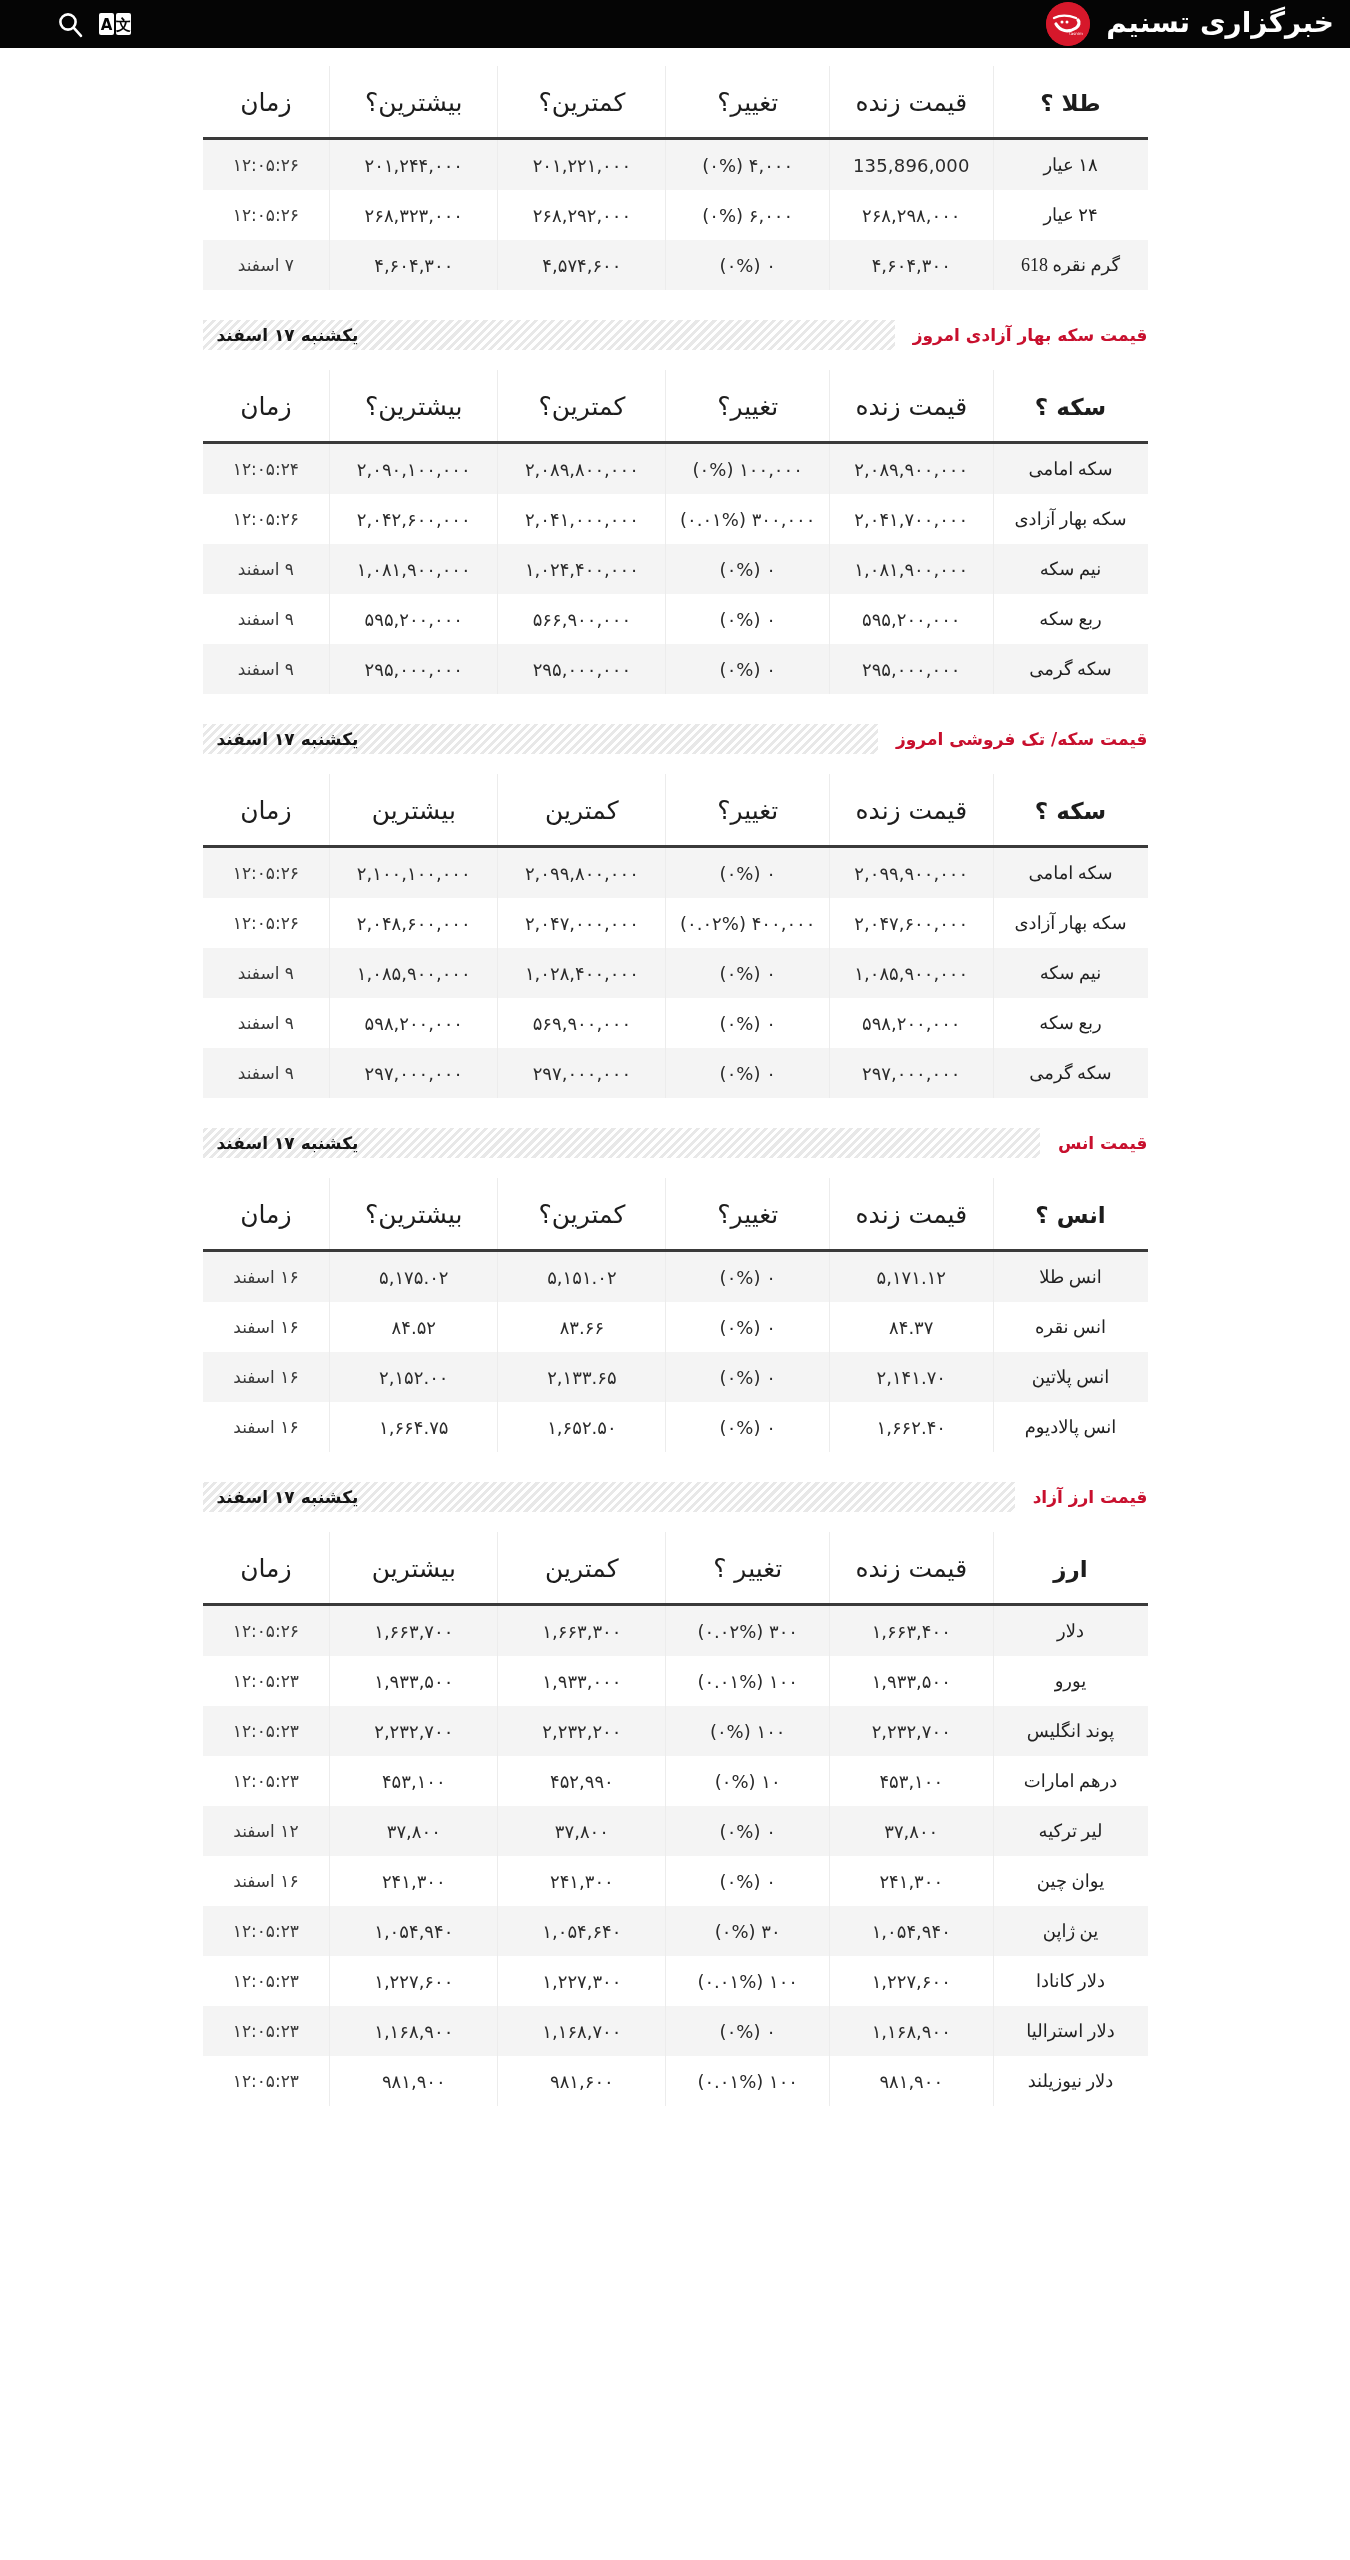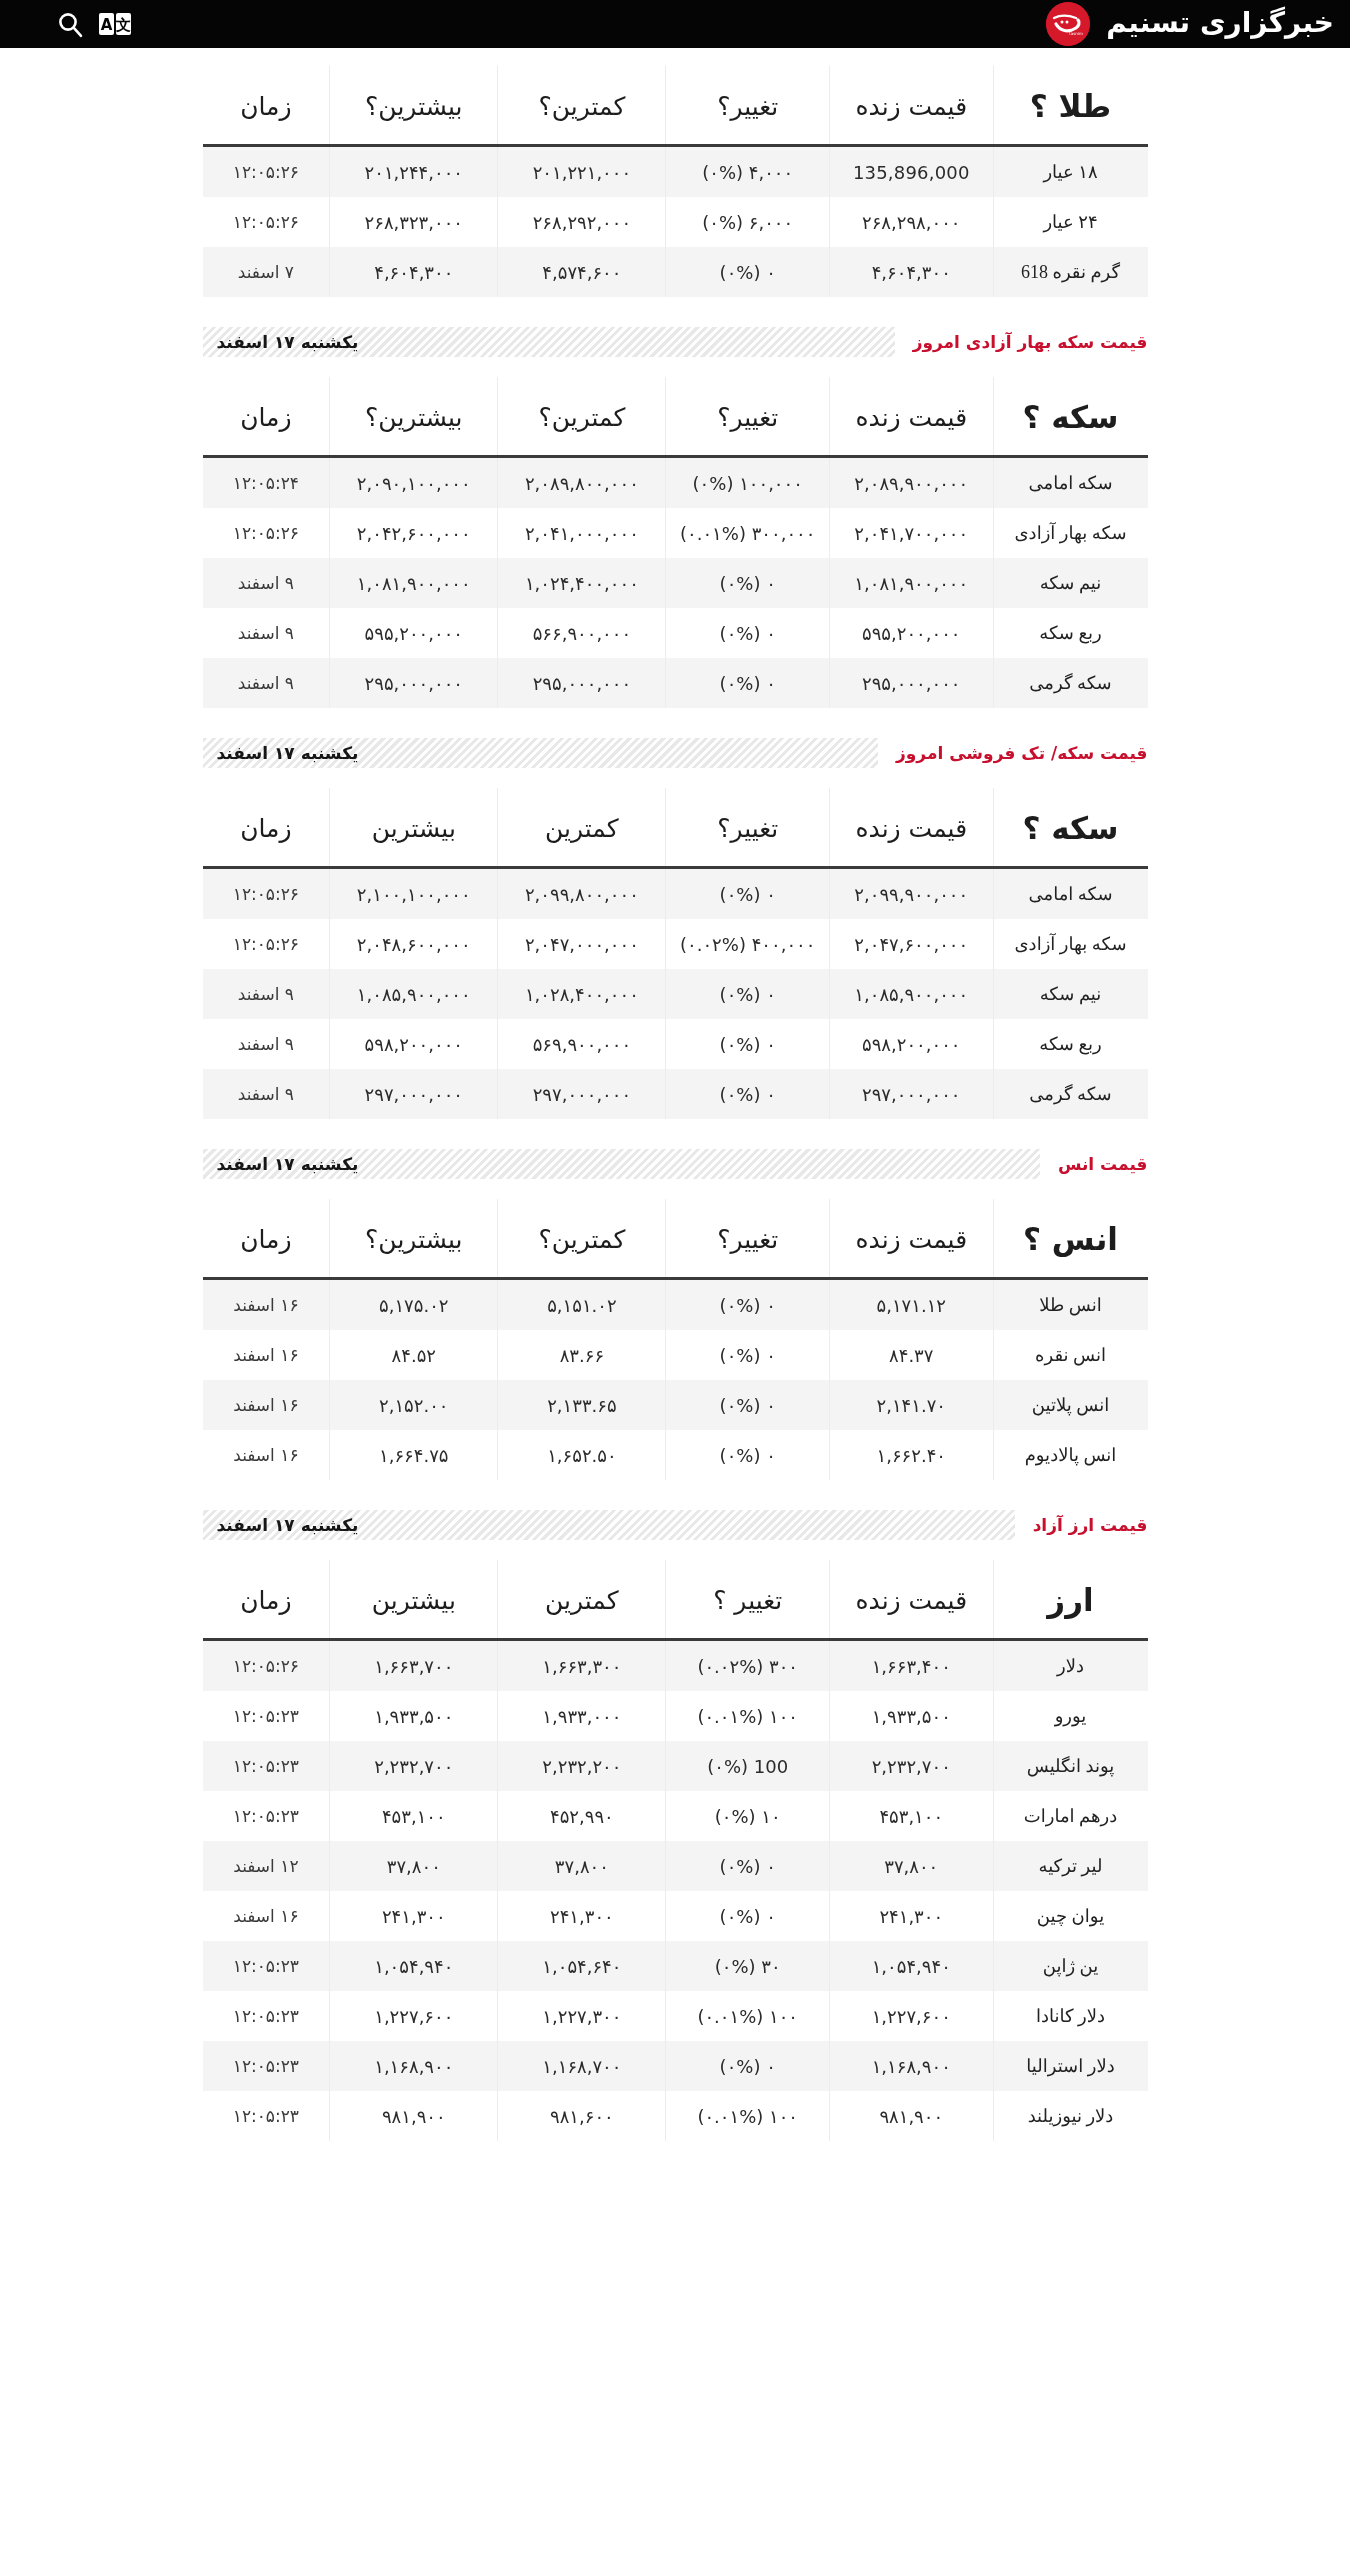--- a/index.html
+++ b/index.html
@@ -80,21 +80,21 @@
 
   .price-table thead th {
     font-weight: 400;
     font-size: 25px;
     color: #1d1d1d;
     padding: 22px 4px 20px 4px;
     background: #ffffff;
     border-bottom: 3px solid #3a3a3a;
     vertical-align: middle;
   }
-  .price-table thead th.col-title { font-size: 31px; font-weight: 800; }
+  .price-table thead th.col-title { font-size: 23px; font-weight: 800; }
 
   .price-table tbody tr:nth-child(odd)  { background: #f4f4f4; }
   .price-table tbody tr:nth-child(even) { background: #ffffff; }
 
   .price-table td.name { font-size: 18px; color: #222; font-weight: 400; font-family: Liberation Serif, serif; }
   .price-table td.num  { font-size: 18px; color: #2b2b2b; letter-spacing: 0.2px; }
   .price-table td.time { font-size: 17px; color: #3a3a3a; }
   .chg-up   { color: #17a673; }
   .chg-down { color: #e4405a; }
   .chg-flat { color: #2b2b2b; }
@@ -490,21 +490,21 @@
             <td class="name">یورو</td>
             <td class="num">۱,۹۳۳,۵۰۰</td>
             <td class="num chg-up">۱۰۰ (۰.۰۱%)</td>
             <td class="num">۱,۹۳۳,۰۰۰</td>
             <td class="num">۱,۹۳۳,۵۰۰</td>
             <td class="time">۱۲:۰۵:۲۳</td>
           </tr>
           <tr>
             <td class="name">پوند انگلیس</td>
             <td class="num">۲,۲۳۲,۷۰۰</td>
-            <td class="num chg-up">100 (۰%)</td>
+            <td class="num chg-up">۱۰۰ (۰%)</td>
             <td class="num">۲,۲۳۲,۲۰۰</td>
             <td class="num">۲,۲۳۲,۷۰۰</td>
             <td class="time">۱۲:۰۵:۲۳</td>
           </tr>
           <tr>
             <td class="name">درهم امارات</td>
             <td class="num">۴۵۳,۱۰۰</td>
             <td class="num chg-up">۱۰ (۰%)</td>
             <td class="num">۴۵۲,۹۹۰</td>
             <td class="num">۴۵۳,۱۰۰</td>

